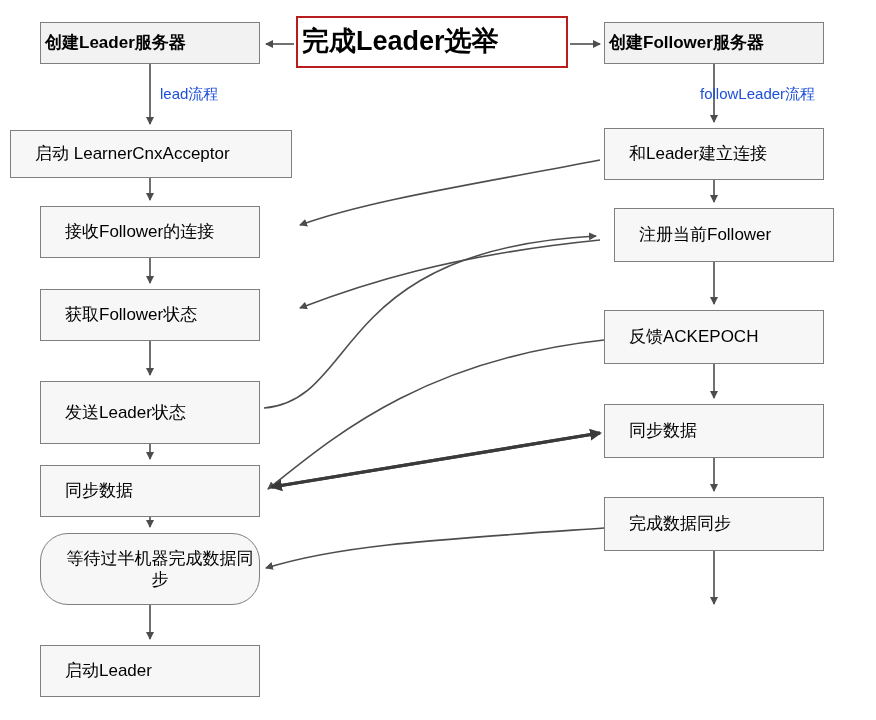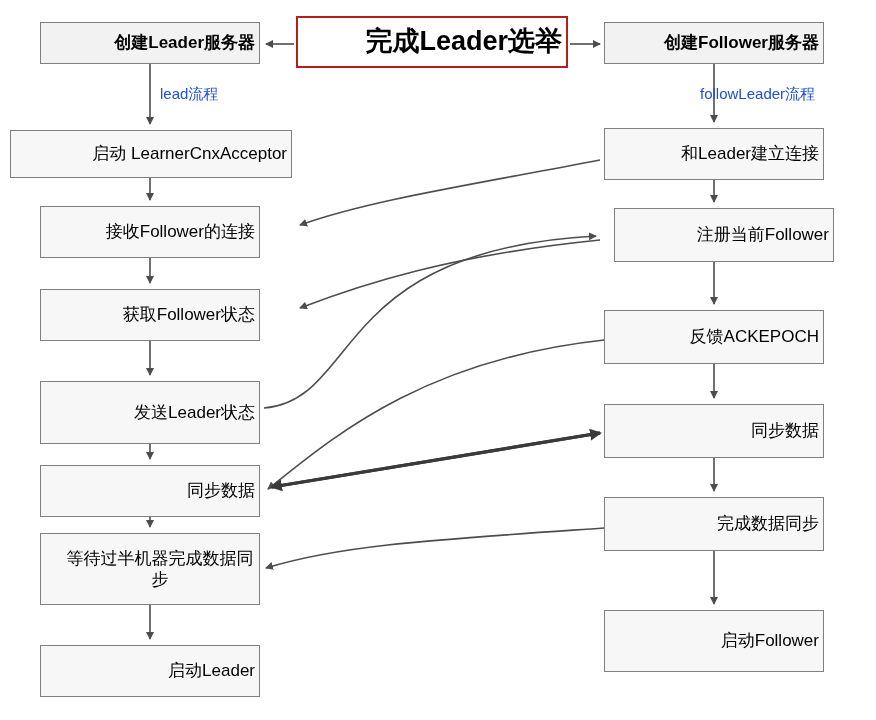--- a/index.html
+++ b/index.html
@@ -25,21 +25,21 @@
     height: 720px;
     pointer-events: none;
   }
   .node {
     position: absolute;
     box-sizing: border-box;
     border: 1px solid #7f7f7f;
     background: #f2f2f2;
     display: flex;
     align-items: center;
-    justify-content: flex-end;
+    justify-content: flex-start;
     text-align: center;
     color: #000000;
     font-size: 17px;
     line-height: 1.25;
     padding: 2px 4px;
   }
   .node.title {
     border: 2px solid #b91c1c;
     background: #ffffff;
     font-size: 27px;
@@ -136,21 +136,21 @@
   </div>
 
   <div class="node plain" style="left:40px; top:381px; width:220px; height:63px;">
     <span>发送Leader状态</span>
   </div>
 
   <div class="node plain" style="left:40px; top:465px; width:220px; height:52px;">
     <span>同步数据</span>
   </div>
 
-  <div class="node plain" style="left:40px; top:533px; width:220px; height:72px;">
+  <div class="node plain" style="left:40px; top:533px; width:220px; height:72px;border-radius:28px;">
     <span>等待过半机器完成数据同步</span>
   </div>
 
   <div class="node plain" style="left:40px; top:645px; width:220px; height:52px;">
     <span>启动Leader</span>
   </div>
 
   <div class="node plain" style="left:604px; top:128px; width:220px; height:52px;">
     <span>和Leader建立连接</span>
   </div>
@@ -164,23 +164,20 @@
   </div>
 
   <div class="node plain" style="left:604px; top:404px; width:220px; height:54px;">
     <span>同步数据</span>
   </div>
 
   <div class="node plain" style="left:604px; top:497px; width:220px; height:54px;">
     <span>完成数据同步</span>
   </div>
 
-  <div class="node plain" style="left:604px; top:610px; width:220px; height:62px;">
-    <span>启动Follower</span>
-  </div>
 
   <div class="edge-label" style="left:160px; top:85px;">
     <span>lead流程</span>
   </div>
 
   <div class="edge-label" style="left:700px; top:85px;">
     <span>followLeader流程</span>
   </div>
 
 </div>

